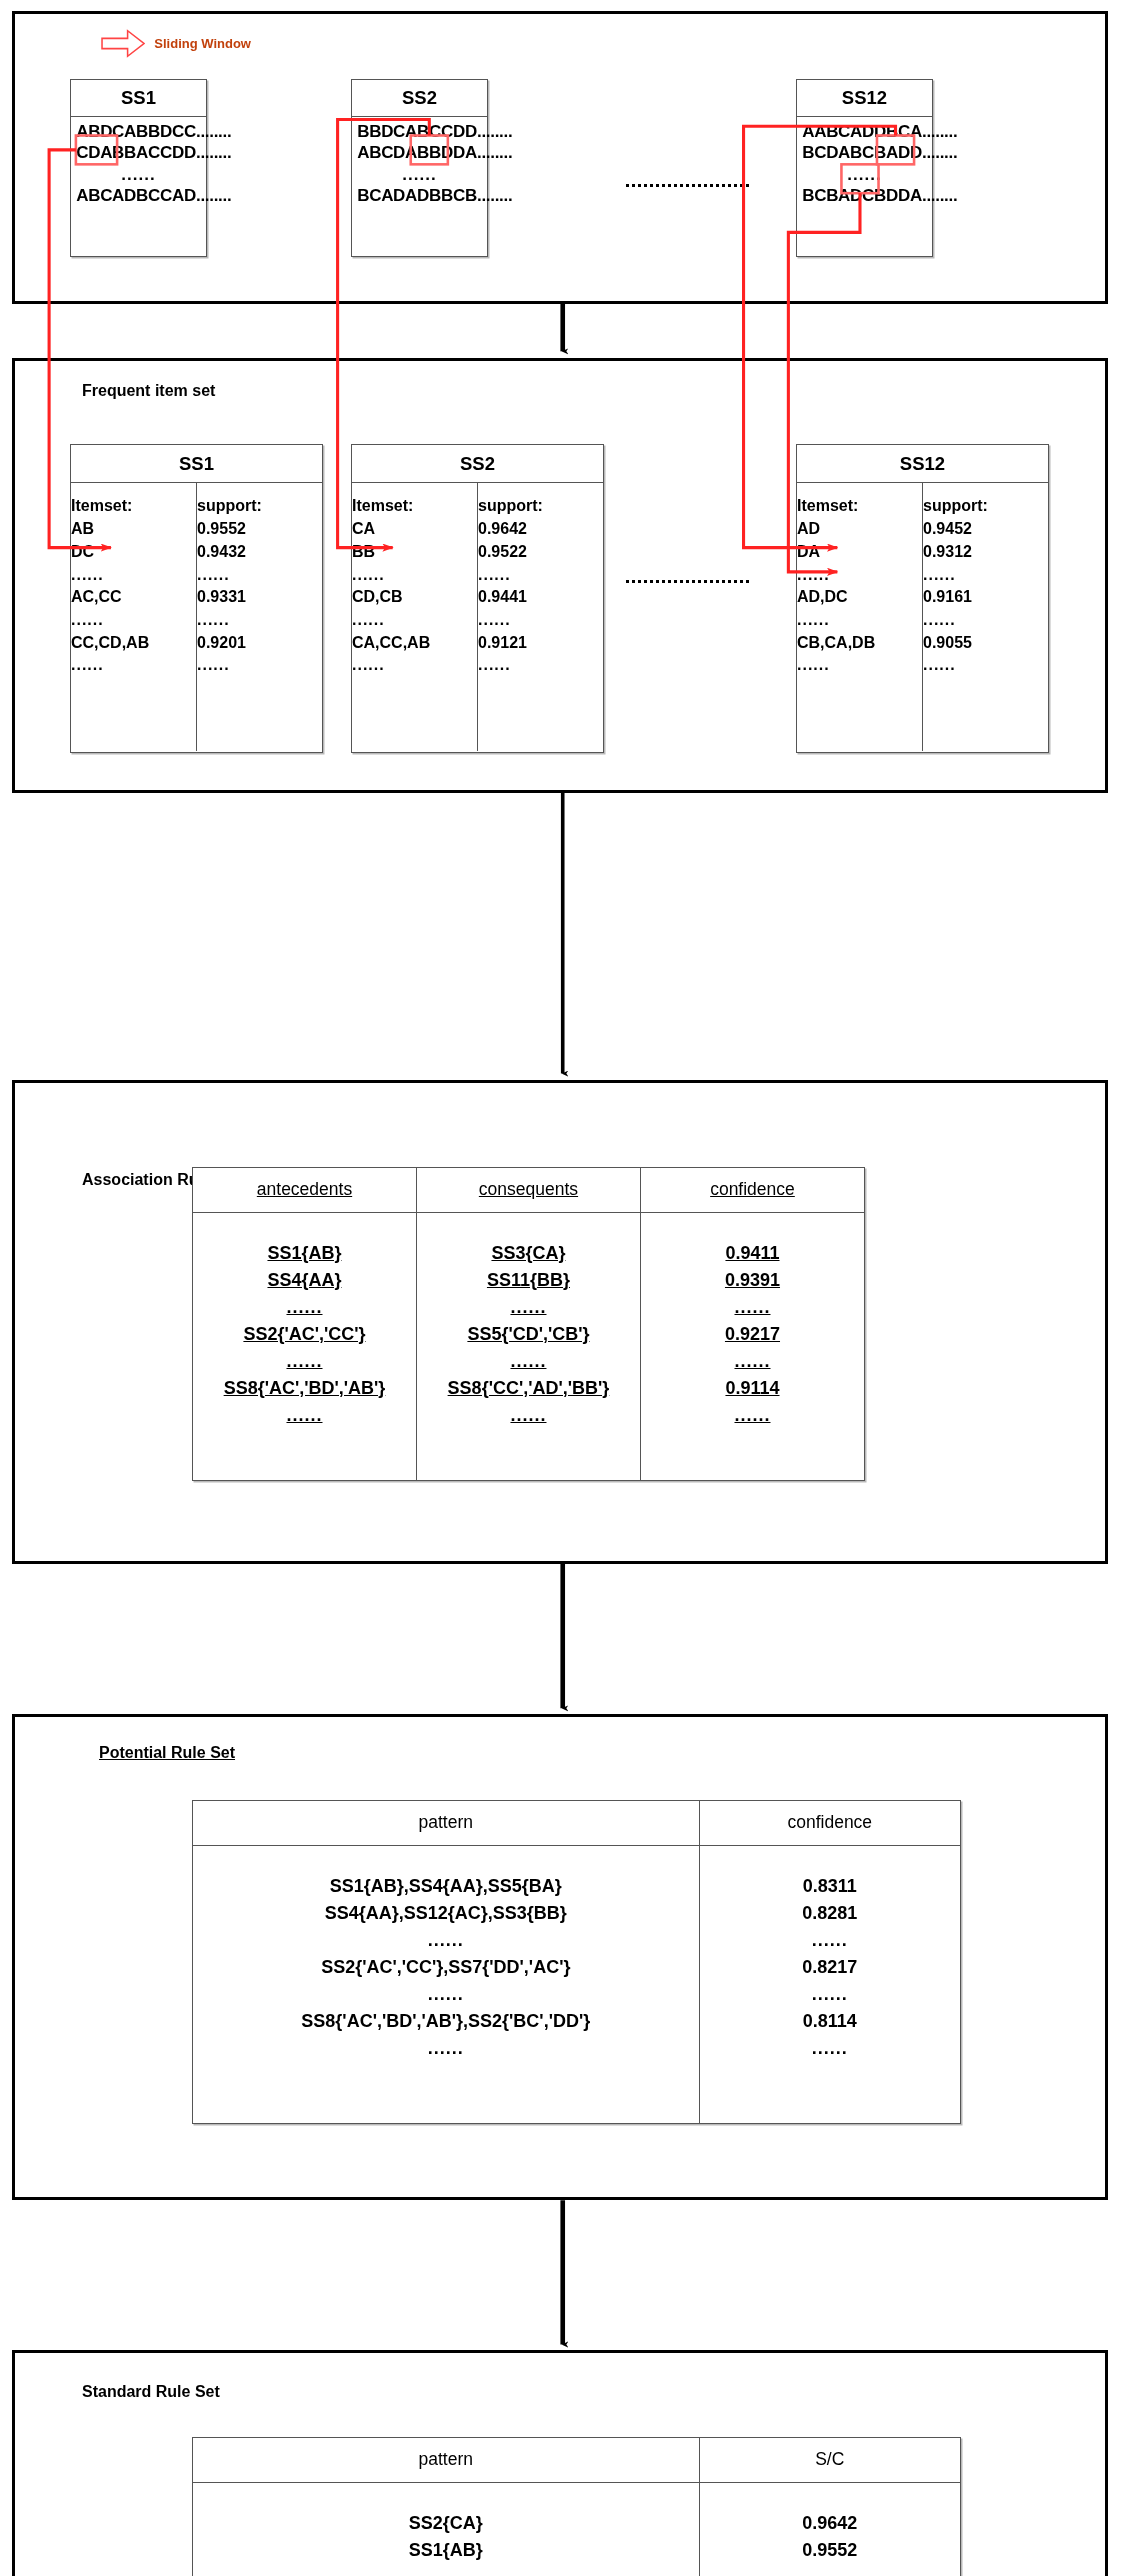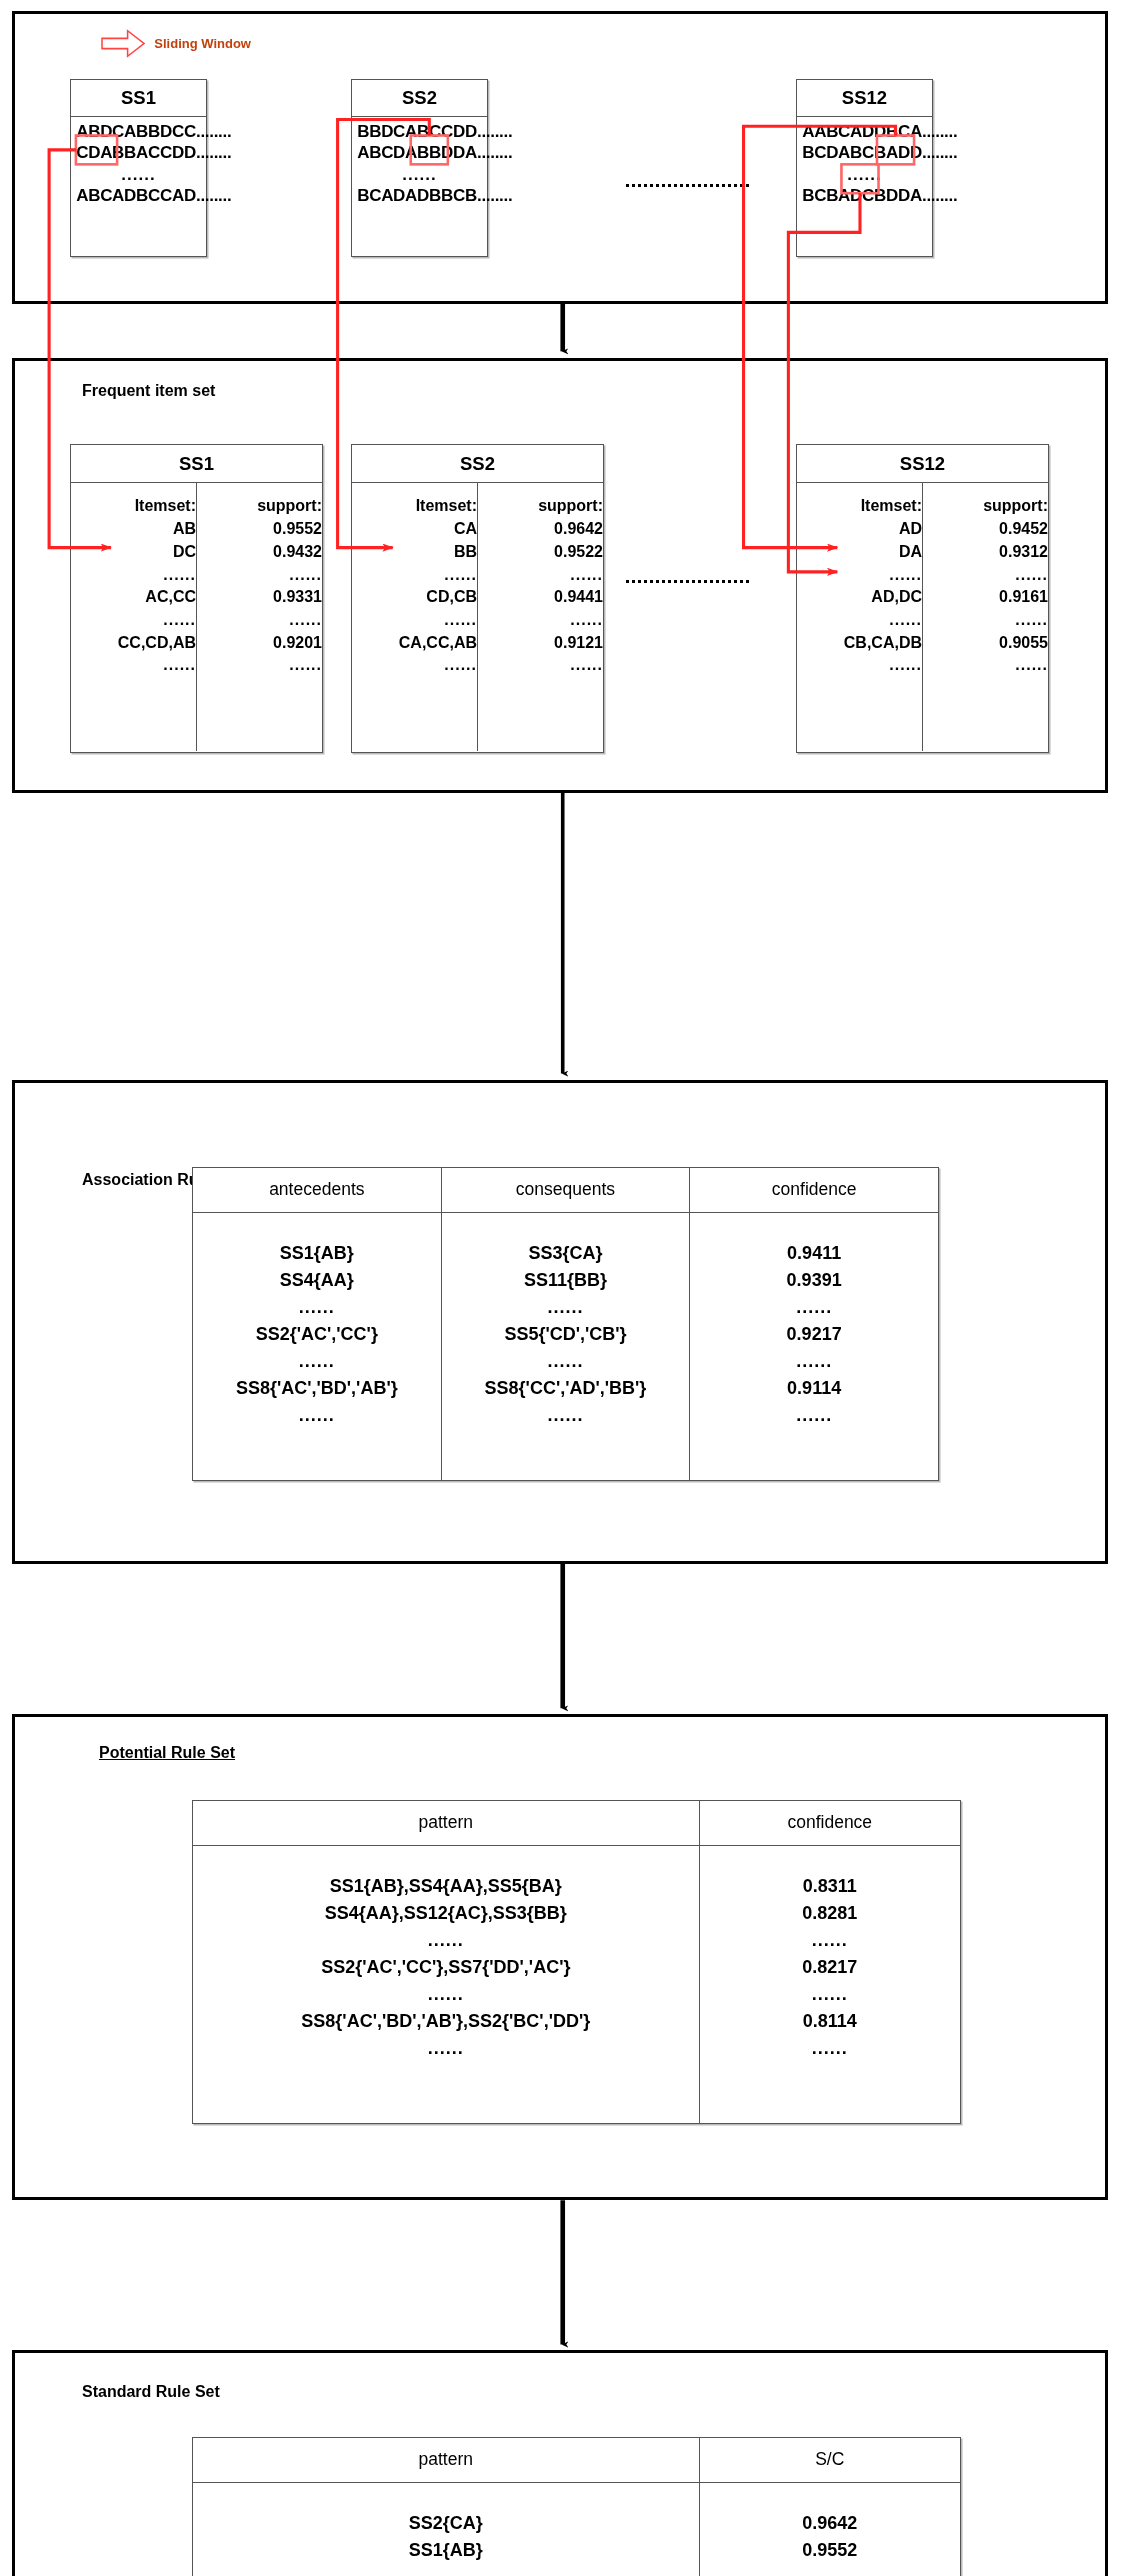--- a/index.html
+++ b/index.html
@@ -25,21 +25,21 @@
   .seq-dots{font-size:17px;font-weight:bold;color:#000;text-align:center;line-height:1.3;letter-spacing:1px;}
 
   
   .fi-card{position:absolute;box-sizing:border-box;border:1.5px solid #555;background:#fff;
            box-shadow:1.5px 1.5px 0 0 #b9b9b9;}
   .fi-head{height:37px;border-bottom:1.5px solid #555;display:flex;align-items:center;justify-content:center;}
   .fi-head span{font-size:18.5px;font-weight:bold;}
   .fi-cols{display:flex;height:calc(100% - 39px);}
   .fi-col{flex:1;padding-top:12.4px;}
   .fi-col.left{border-right:1.5px solid #555;}
-  .fi-cell{font-size:16px;font-weight:bold;text-align:right;line-height:1.42;white-space:nowrap;}
+  .fi-cell{font-size:16px;font-weight:bold;text-align:left;line-height:1.42;white-space:nowrap;}
   .fi-cell.dots{letter-spacing:1px;}
 
   
   .dtable{position:absolute;box-sizing:border-box;border:1.5px solid #555;background:#fff;
           box-shadow:1.5px 1.5px 0 0 #b9b9b9;display:flex;flex-direction:column;}
   .dt-head{display:flex;border-bottom:1.5px solid #555;}
   .dt-head .dt-cell{font-size:17.5px;font-weight:400;padding:11.3px 0;text-align:center;}
   .dt-body{display:flex;flex:1;}
   .dt-col{padding-top:27px;}
   .dt-col + .dt-col{border-left:1.5px solid #555;}
@@ -192,21 +192,21 @@
         <div class="fi-cell">0.9055</div>
         <div class="fi-cell dots">......</div>
       </div>
     </div>
   </div>
 
   <div class="stage" style="left:12.4px;top:1080px;width:1096px;height:484px;">
   </div>
   <div class="stage-title" style="left:82px;top:1171px;">Association Rule Set</div>
 
-  <div class="dtable" style="left:192px;top:1167px;width:747px;height:314px;">
+  <div class="dtable" style="left:192px;top:1167px;width:673px;height:314px;text-decoration:underline;">
     <div class="dt-head">
       <div class="dt-cell" style="width:33.33%">antecedents</div>
       <div class="dt-cell" style="width:33.33%">consequents</div>
       <div class="dt-cell" style="width:33.34%">confidence</div>
     </div>
     <div class="dt-body">
       <div class="dt-col" style="width:33.33%">
         <div class="dt-row">SS1{AB}</div>
         <div class="dt-row">SS4{AA}</div>
         <div class="dt-row dots">......</div>

